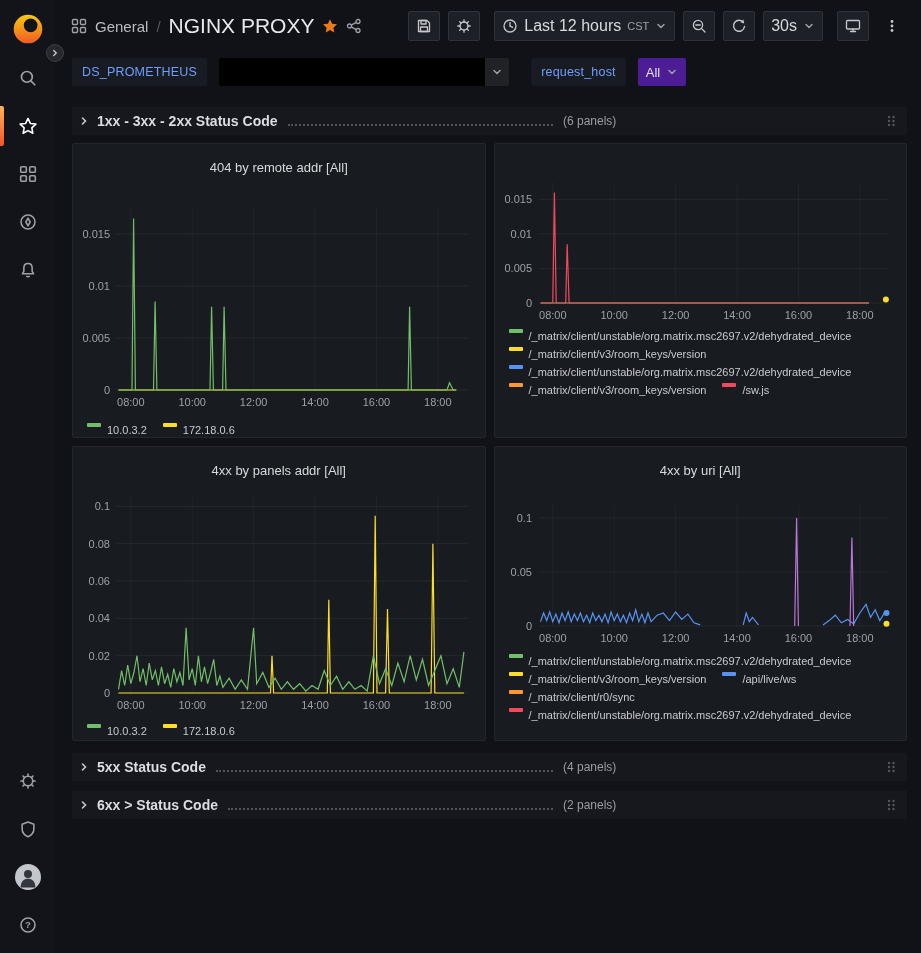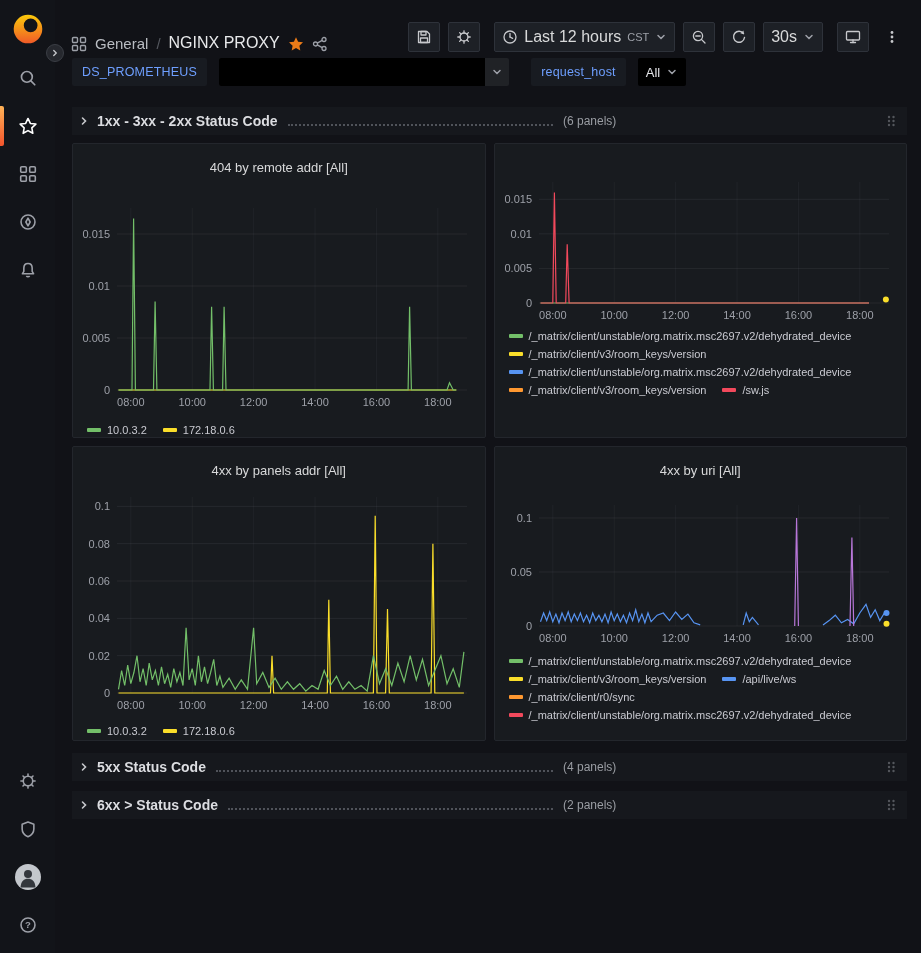--- a/index.html
+++ b/index.html
@@ -8,59 +8,59 @@
 .screen{position:relative;width:921px;height:953px;display:flex}
 
 .sidebar{width:55px;background:#121419;flex-shrink:0;display:flex;flex-direction:column;align-items:center;padding-top:8px;position:relative;z-index:2}
 .logo{width:40px;height:40px;display:flex;align-items:center;justify-content:center;cursor:pointer;margin-bottom:6px}
 .expand-btn{position:absolute;top:44px;left:46px;width:18px;height:18px;border-radius:50%;background:#26282e;border:1px solid #3b3e45;display:flex;align-items:center;justify-content:center;cursor:pointer;z-index:5}
 .side-item{width:55px;height:48px;display:flex;align-items:center;justify-content:center;position:relative;cursor:pointer}
 .side-item.active::before{content:"";position:absolute;left:0;top:4px;bottom:4px;width:4px;border-radius:0 2px 2px 0;background:linear-gradient(180deg,#ffb357,#f3542c)}
 .side-bottom{margin-top:auto;display:flex;flex-direction:column;align-items:center;padding-bottom:4px}
 
 .main{flex:1;display:flex;flex-direction:column;min-width:0}
-.topbar{height:52px;display:flex;align-items:flex-end;padding:0 14px 0 16px;gap:8px;flex-shrink:0}
+.topbar{height:52px;display:flex;align-items:center;padding:0 14px 0 16px;gap:8px;flex-shrink:0}
 .crumb{display:flex;align-items:center;gap:8px}
 .crumb-section{color:#b9bcc2;font-size:15px;cursor:pointer}
 .crumb-sep{color:#55585f;font-size:15px}
-.crumb-title{color:#e8e9eb;font-size:16px;font-weight:500;cursor:pointer}
+.crumb-title{color:#e8e9eb;font-size:21px;font-weight:500;cursor:pointer}
 .spacer{flex:1}
 .tb-btn{height:30px;min-width:30px;padding:0 7px;display:inline-flex;align-items:center;justify-content:center;gap:6px;background:#1d2026;border:1px solid #2e323a;border-radius:2px;color:#c7c8cc;cursor:pointer;white-space:nowrap}
 .tb-btn .lbl{font-size:16px;color:#d8d9da}
 .tb-btn .tz{font-size:11px;color:#9da0a8}
 .kebab-btn{background:transparent;border:none;padding:0 4px}
 .icon{display:inline-flex;align-items:center;justify-content:center}
 
 .varbar{height:40px;display:flex;align-items:center;gap:12px;padding:0 14px 0 17px;flex-shrink:0}
 .chip{height:28px;display:inline-flex;align-items:center;padding:0 10px;background:#181b21;border-radius:2px}
 .chip.varlabel{color:#6e9fff;font-weight:500;font-size:12.5px;letter-spacing:.2px}
 .blackdrop{width:290px;height:28px;background:#202226;border-radius:2px;display:flex;align-items:center;overflow:hidden;cursor:pointer}
 .blackdrop .val{flex:1;height:100%;background:#000}
 .blackdrop .caret{width:24px;display:flex;justify-content:center}
-.alldrop{height:28px;display:inline-flex;align-items:center;gap:6px;padding:0 8px;background:#000000;border-radius:2px;color:#e3e4e8;cursor:pointer}
+.alldrop{height:28px;display:inline-flex;align-items:center;gap:6px;padding:0 8px;background:#4c1d95;border-radius:2px;color:#e3e4e8;cursor:pointer}
 
 .content{flex:1;padding:0 14px 0 17px;overflow:hidden}
 .rowstrip{height:28px;margin-top:15px;display:flex;align-items:center;background:#16181d;padding:0 6px;cursor:pointer}
 .rowstrip.plain{background:transparent;margin-top:12px;height:26px}
 .row-left{display:flex;align-items:center;width:485px;min-width:0}
 .row-title{font-size:14px;font-weight:600;color:#dcdde1;margin-left:7px;white-space:nowrap}
 .dots{flex:1;height:9px;border-bottom:2px dotted #50535a;margin:0 10px}
 .row-count{font-size:12px;color:#9a9da3}
 .drag{margin-left:auto;cursor:grab;display:flex;align-items:center;padding:2px 4px}
 
 .grid2{display:grid;grid-template-columns:1fr 1fr;gap:8px;margin-top:8px}
 .panel{height:295px;background:#181b1f;border:1px solid #23262c;border-radius:2px;padding:13px 8px 8px;overflow:hidden}
 .panel-title{text-align:center;font-size:13px;font-weight:500;color:#d8d9da;height:24px;line-height:22px;white-space:nowrap;cursor:pointer}
 svg.chart{display:block}
 svg text{font-family:"Liberation Sans",sans-serif}
 .tick{fill:#9da0a8;font-size:11px}
 .gh{stroke:rgba(204,204,220,0.08);stroke-width:1}
 .gv{stroke:rgba(204,204,220,0.05);stroke-width:1}
 .legend{display:flex;flex-wrap:wrap;column-gap:16px;row-gap:4px;padding:2px 2px 0 6px;font-size:11px;color:#c9cad1;line-height:14px;overflow:hidden}
-.legend-item{display:inline-flex;align-items:center;white-space:nowrap;cursor:pointer}
+.legend-item{display:inline-flex;white-space:nowrap;cursor:pointer}
 .swatch{display:inline-block;width:14px;height:4px;border-radius:1px;margin-right:6px;flex-shrink:0}
 </style>
 </head>
 <body>
 
 <div class="screen">
 
   <aside class="sidebar">
     <div class="logo">
       <svg width="36" height="36" viewBox="0 0 34 34">

